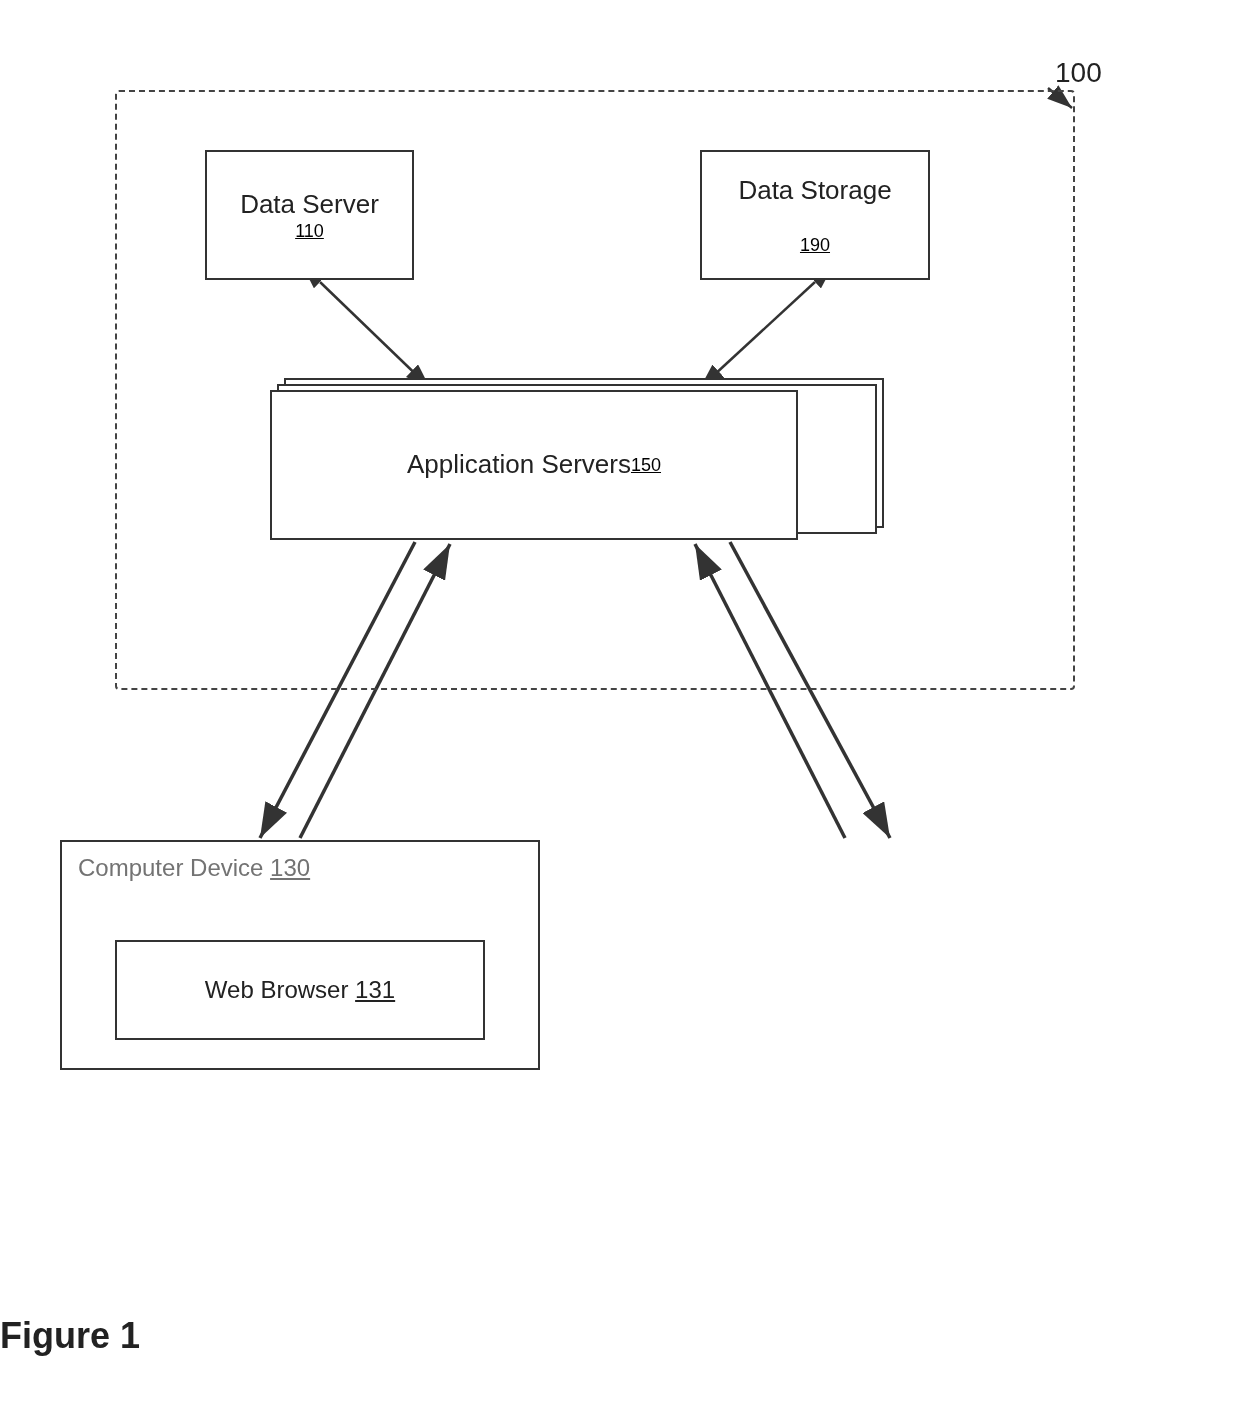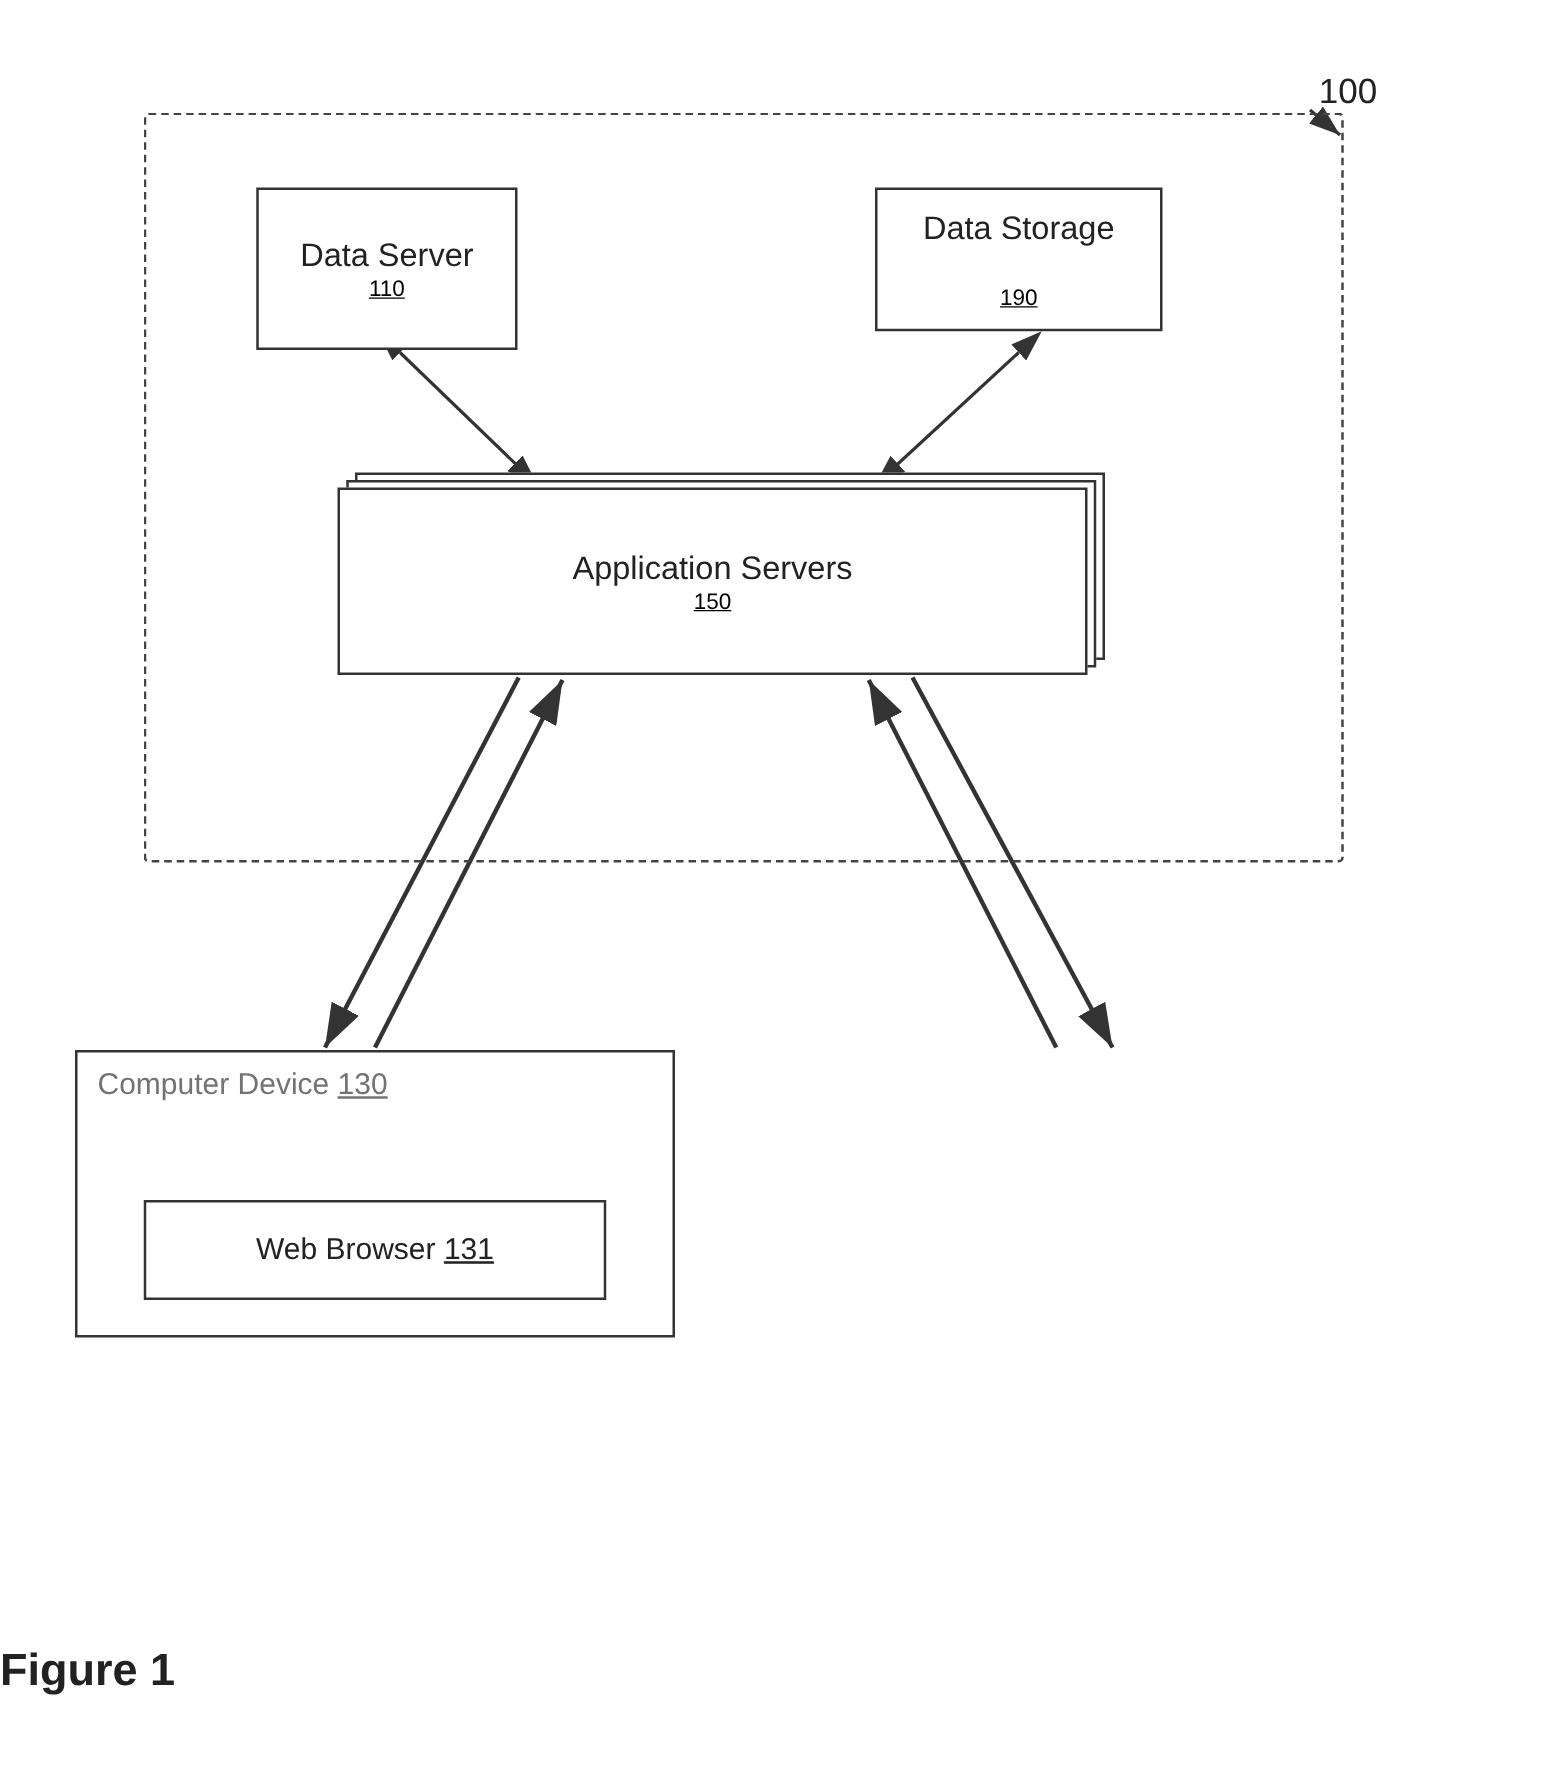--- a/index.html
+++ b/index.html
@@ -44,21 +44,21 @@
       align-items: center;
       justify-content: center;
     }
 
     
     .box-data-storage {
       position: absolute;
       top: 150px;
       left: 700px;
       width: 230px;
-      height: 115px;
+      height: 130px;
       border: 2.5px solid #333;
       background: #fff;
       display: flex;
       flex-direction: column;
       align-items: center;
       justify-content: center;
       gap: 28px;
     }
 
     
@@ -86,26 +86,26 @@
       width: 600px;
       height: 150px;
       border: 2.5px solid #333;
       background: #fff;
     }
 
     .app-server-main {
       position: absolute;
       top: 0;
       left: 0;
-      width: 600px;
+      width: 528px;
       height: 150px;
       border: 2.5px solid #333;
       background: #fff;
       display: flex;
-      flex-direction: column;
+      flex-direction: row;
       align-items: center;
       justify-content: center;
       z-index: 2;
     }
 
     
     .box-computer-130 {
       position: absolute;
       top: 840px;
       left: 60px;
@@ -126,21 +126,21 @@
       background: #fff;
     }
 
     
     .box-web-browser {
       position: absolute;
       bottom: 28px;
       left: 50%;
       transform: translateX(-50%);
       width: 370px;
-      height: 80px;
+      height: 100px;
       border: 2.5px solid #333;
       background: #fff;
       display: flex;
       flex-direction: column;
       align-items: center;
       justify-content: center;
     }
 
     
     .box-title {

